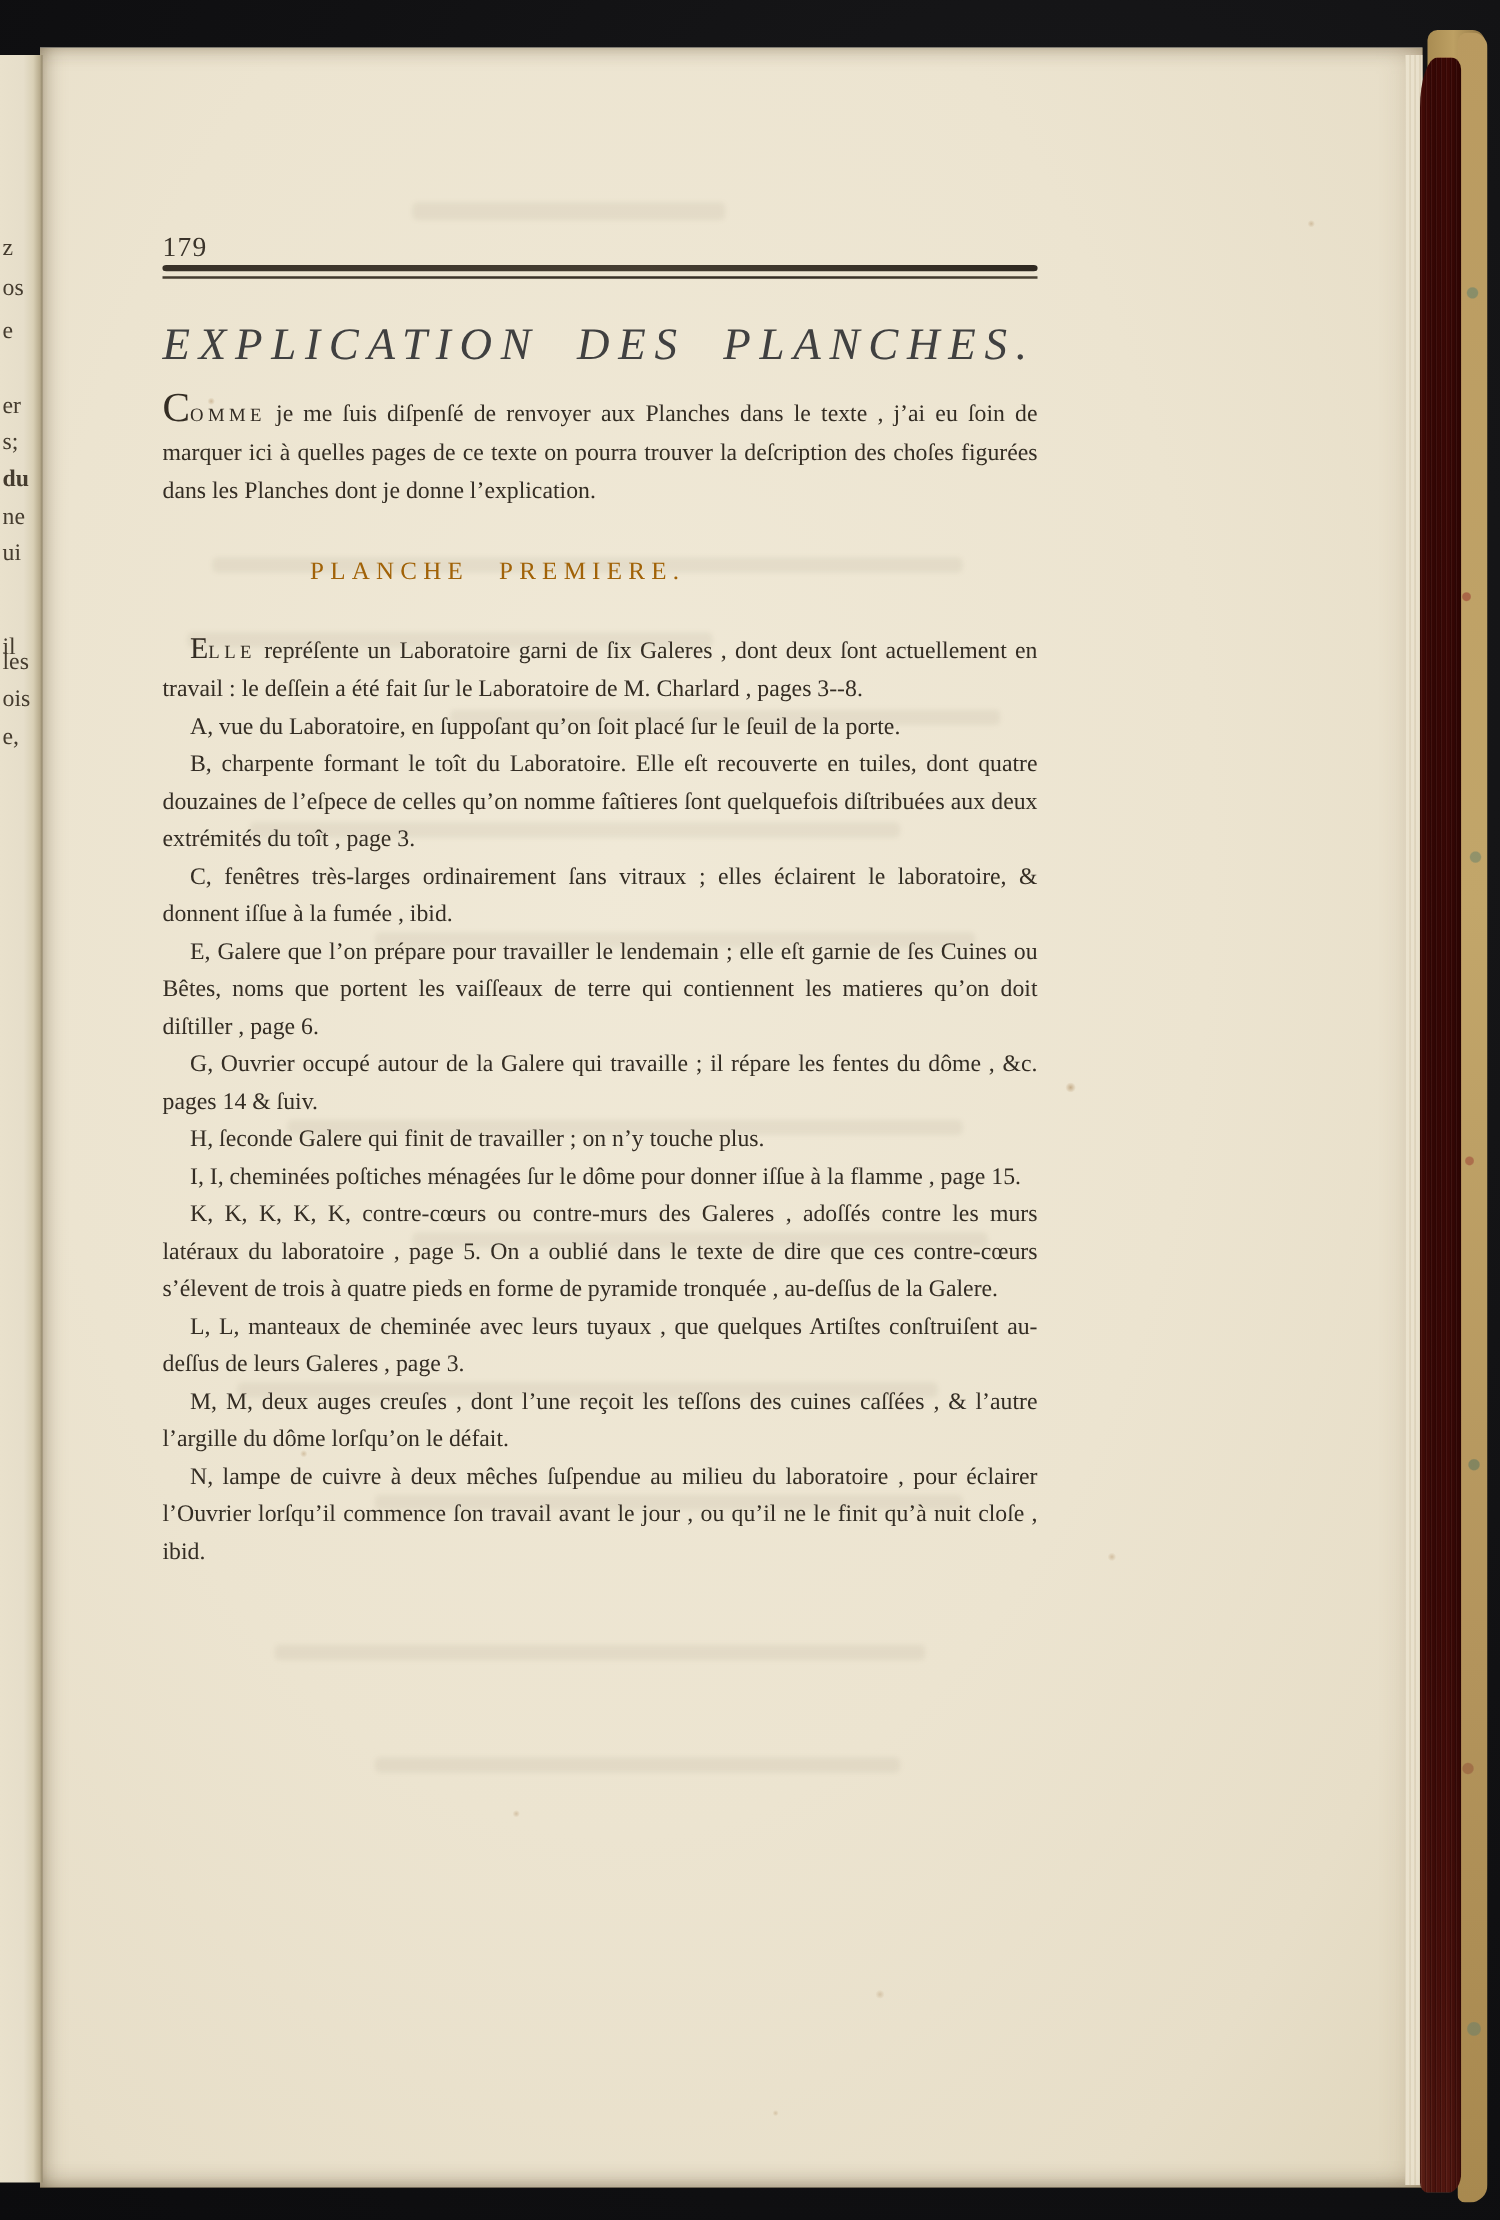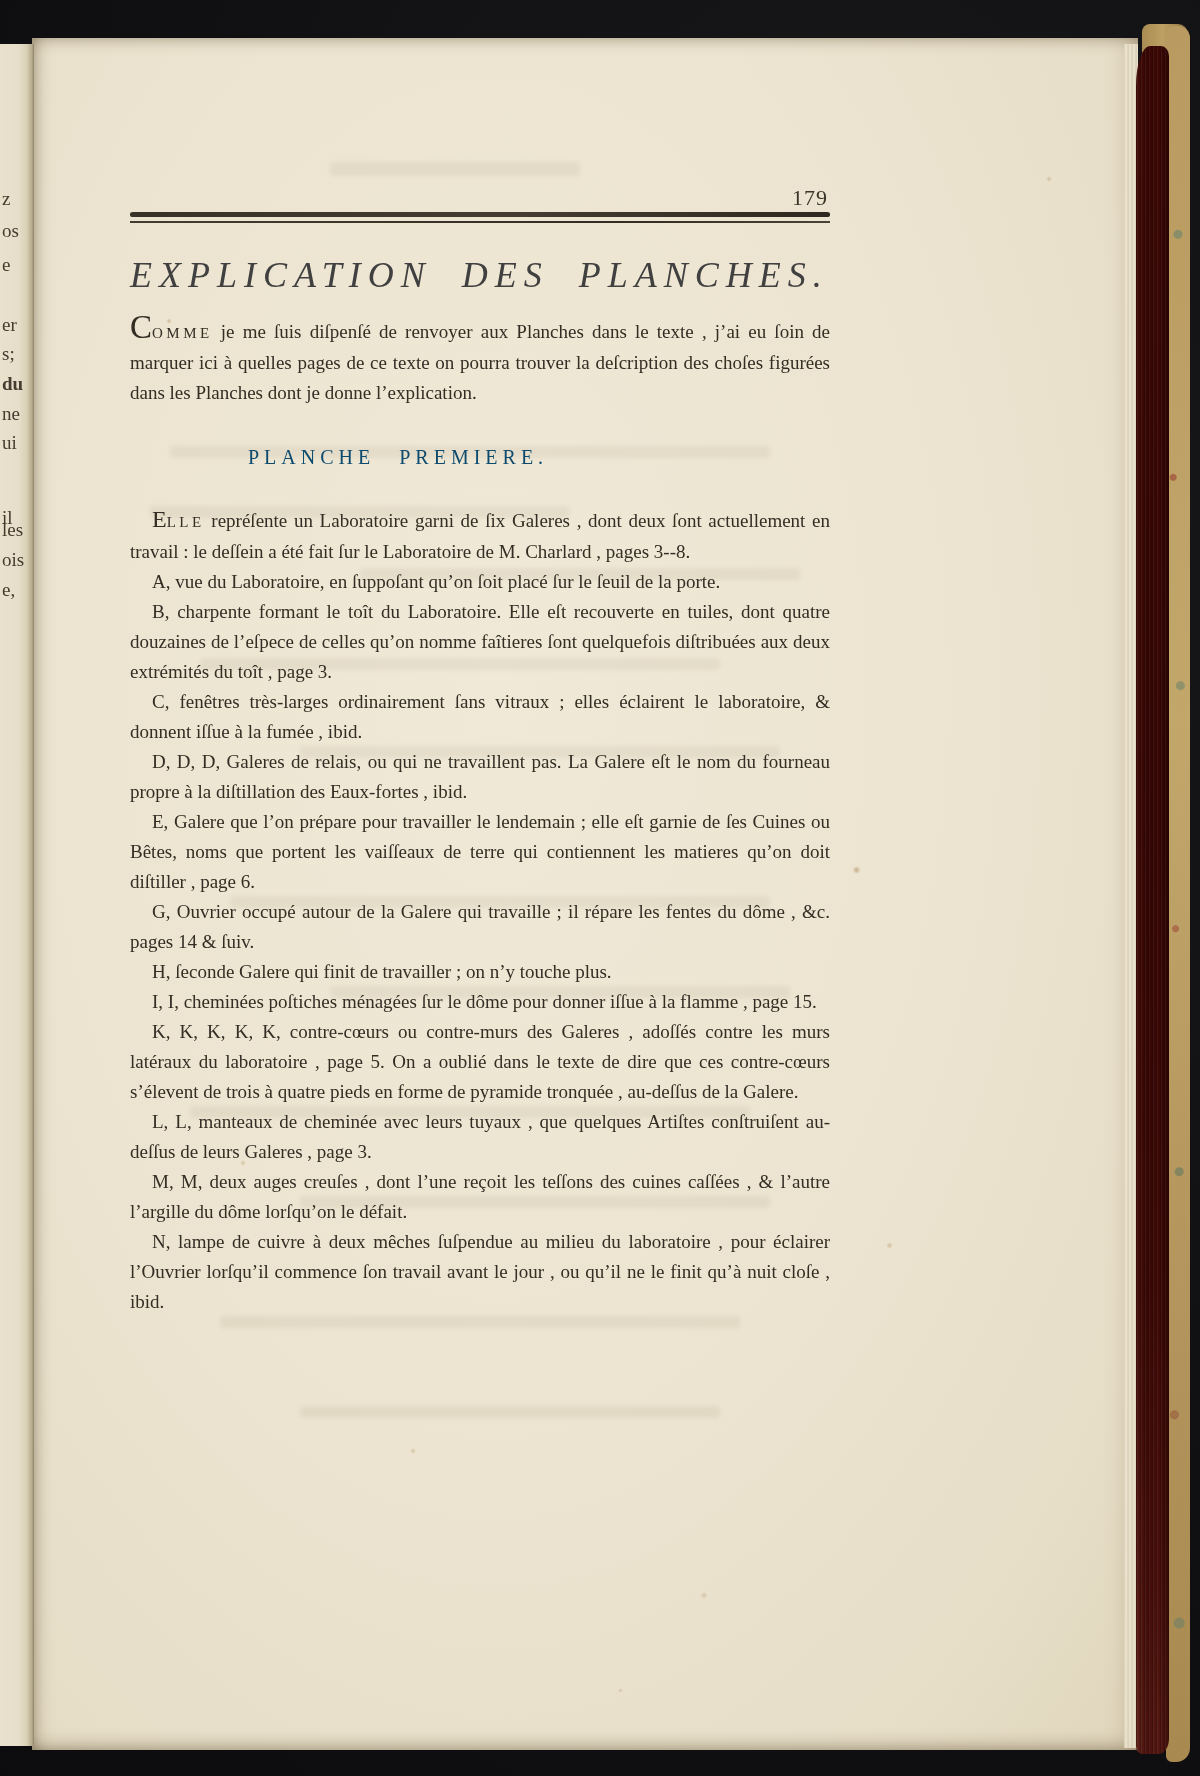--- a/index.html
+++ b/index.html
@@ -67,35 +67,35 @@
     opacity:.9;
   }
 
   
   .textcol{
     position:absolute;left:130px;top:188px;width:700px;
     color:#342d24;font-size:19px;line-height:30px;text-align:justify;
     text-rendering:optimizeLegibility;
   }
   .page-number{
-    text-align:right;font-size:22px;line-height:20px;letter-spacing:1px;
+    text-align:left;font-size:22px;line-height:20px;letter-spacing:1px;
     color:#3a332a;padding-right:2px;
   }
   .rule{margin-top:4px;}
   .rule .thick{height:5px;background:linear-gradient(90deg,#383128,#453d31 55%,#2e2820);border-radius:3px/2px;}
   .rule .thin{height:2px;margin-top:4px;background:linear-gradient(90deg,#453d31,#332c23 70%,#4a4234);}
   h1{
     margin:34px 0 0 0;font-weight:normal;font-style:italic;
     font-size:36px;line-height:36px;letter-spacing:7px;word-spacing:14px;
     color:#404040;white-space:nowrap;
   }
   h2{
     margin:38px 0 0 118px;font-weight:normal;
     font-size:20px;line-height:22px;letter-spacing:5px;word-spacing:14px;
-    color:#0c4a6e;white-space:nowrap;
+    color:#a16207;white-space:nowrap;
   }
   .para{margin:0;text-indent:22px;hyphens:none;}
   .para.intro{text-indent:0;margin-top:24px;}
   .para.lead{margin-top:38px;}
   .seg-i{}
   .seg-lead{font-size:33px;line-height:0;}
   .seg-cap{font-size:24px;line-height:0;}
   .seg-sc{font-size:15px;letter-spacing:3.5px;}
 
   
@@ -162,21 +162,20 @@
   <h1>EXPLICATION DES PLANCHES.</h1>
   <div>
       <p class="para intro"><span class="seg-lead">C</span><span class="seg-sc">OMME</span><span class="seg-n"> je me ſuis diſpenſé de renvoyer aux Planches dans le texte , j’ai eu ſoin de marquer ici à quelles pages de ce texte on pourra trouver la deſcription des choſes figurées dans les Planches dont je donne l’explication.</span></p>
     </div>
   <h2>PLANCHE PREMIERE.</h2>
   <div>
       <p class="para lead"><span class="seg-cap">E</span><span class="seg-sc">LLE</span><span class="seg-n"> repréſente un Laboratoire garni de ſix Galeres , dont deux ſont actuellement en travail : le deſſein a été fait ſur le Laboratoire de M. Charlard , </span><span class="seg-i">pages 3--8.</span></p>
       <p class="para"><span class="seg-i">A</span><span class="seg-n">, vue du Laboratoire, en ſuppoſant qu’on ſoit placé ſur le ſeuil de la porte.</span></p>
       <p class="para"><span class="seg-i">B</span><span class="seg-n">, charpente formant le toît du Laboratoire. Elle eſt recouverte en tuiles, dont quatre douzaines de l’eſpece de celles qu’on nomme </span><span class="seg-i">faîtieres</span><span class="seg-n"> ſont quelquefois diſtribuées aux deux extrémités du toît , </span><span class="seg-i">page 3.</span></p>
       <p class="para"><span class="seg-i">C</span><span class="seg-n">, fenêtres très-larges ordinairement ſans vitraux ; elles éclairent le laboratoire, &amp; donnent iſſue à la fumée , </span><span class="seg-i">ibid.</span></p>
-      <p class="para"><span class="seg-i">D, D, D</span><span class="seg-n">, Galeres de relais, ou qui ne travaillent pas. La </span><span class="seg-i">Galere</span><span class="seg-n"> eſt le nom du fourneau propre à la diſtillation des Eaux-fortes , </span><span class="seg-i">ibid.</span></p>
       <p class="para"><span class="seg-i">E</span><span class="seg-n">, Galere que l’on prépare pour travailler le lendemain ; elle eſt garnie de ſes </span><span class="seg-i">Cuines</span><span class="seg-n"> ou </span><span class="seg-i">Bêtes</span><span class="seg-n">, noms que portent les vaiſſeaux de terre qui contiennent les matieres qu’on doit diſtiller , </span><span class="seg-i">page 6.</span></p>
       <p class="para"><span class="seg-i">G</span><span class="seg-n">, Ouvrier occupé autour de la Galere qui travaille ; il répare les fentes du dôme , &amp;c. </span><span class="seg-i">pages 14 &amp; ſuiv.</span></p>
       <p class="para"><span class="seg-i">H</span><span class="seg-n">, ſeconde Galere qui finit de travailler ; on n’y touche plus.</span></p>
       <p class="para"><span class="seg-i">I, I</span><span class="seg-n">, cheminées poſtiches ménagées ſur le dôme pour donner iſſue à la flamme , </span><span class="seg-i">page 15.</span></p>
       <p class="para"><span class="seg-i">K, K, K, K, K</span><span class="seg-n">, contre-cœurs ou contre-murs des Galeres , adoſſés contre les murs latéraux du laboratoire , </span><span class="seg-i">page 5.</span><span class="seg-n"> On a oublié dans le texte de dire que ces contre-cœurs s’élevent de trois à quatre pieds en forme de pyramide tronquée , au-deſſus de la Galere.</span></p>
       <p class="para"><span class="seg-i">L, L</span><span class="seg-n">, manteaux de cheminée avec leurs tuyaux , que quelques Artiſtes conſtruiſent au-deſſus de leurs Galeres , </span><span class="seg-i">page 3.</span></p>
       <p class="para"><span class="seg-i">M, M</span><span class="seg-n">, deux auges creuſes , dont l’une reçoit les teſſons des cuines caſſées , &amp; l’autre l’argille du dôme lorſqu’on le défait.</span></p>
       <p class="para"><span class="seg-i">N</span><span class="seg-n">, lampe de cuivre à deux mêches ſuſpendue au milieu du laboratoire , pour éclairer l’Ouvrier lorſqu’il commence ſon travail avant le jour , ou qu’il ne le finit qu’à nuit cloſe , </span><span class="seg-i">ibid.</span></p>
     </div>
 </div>

